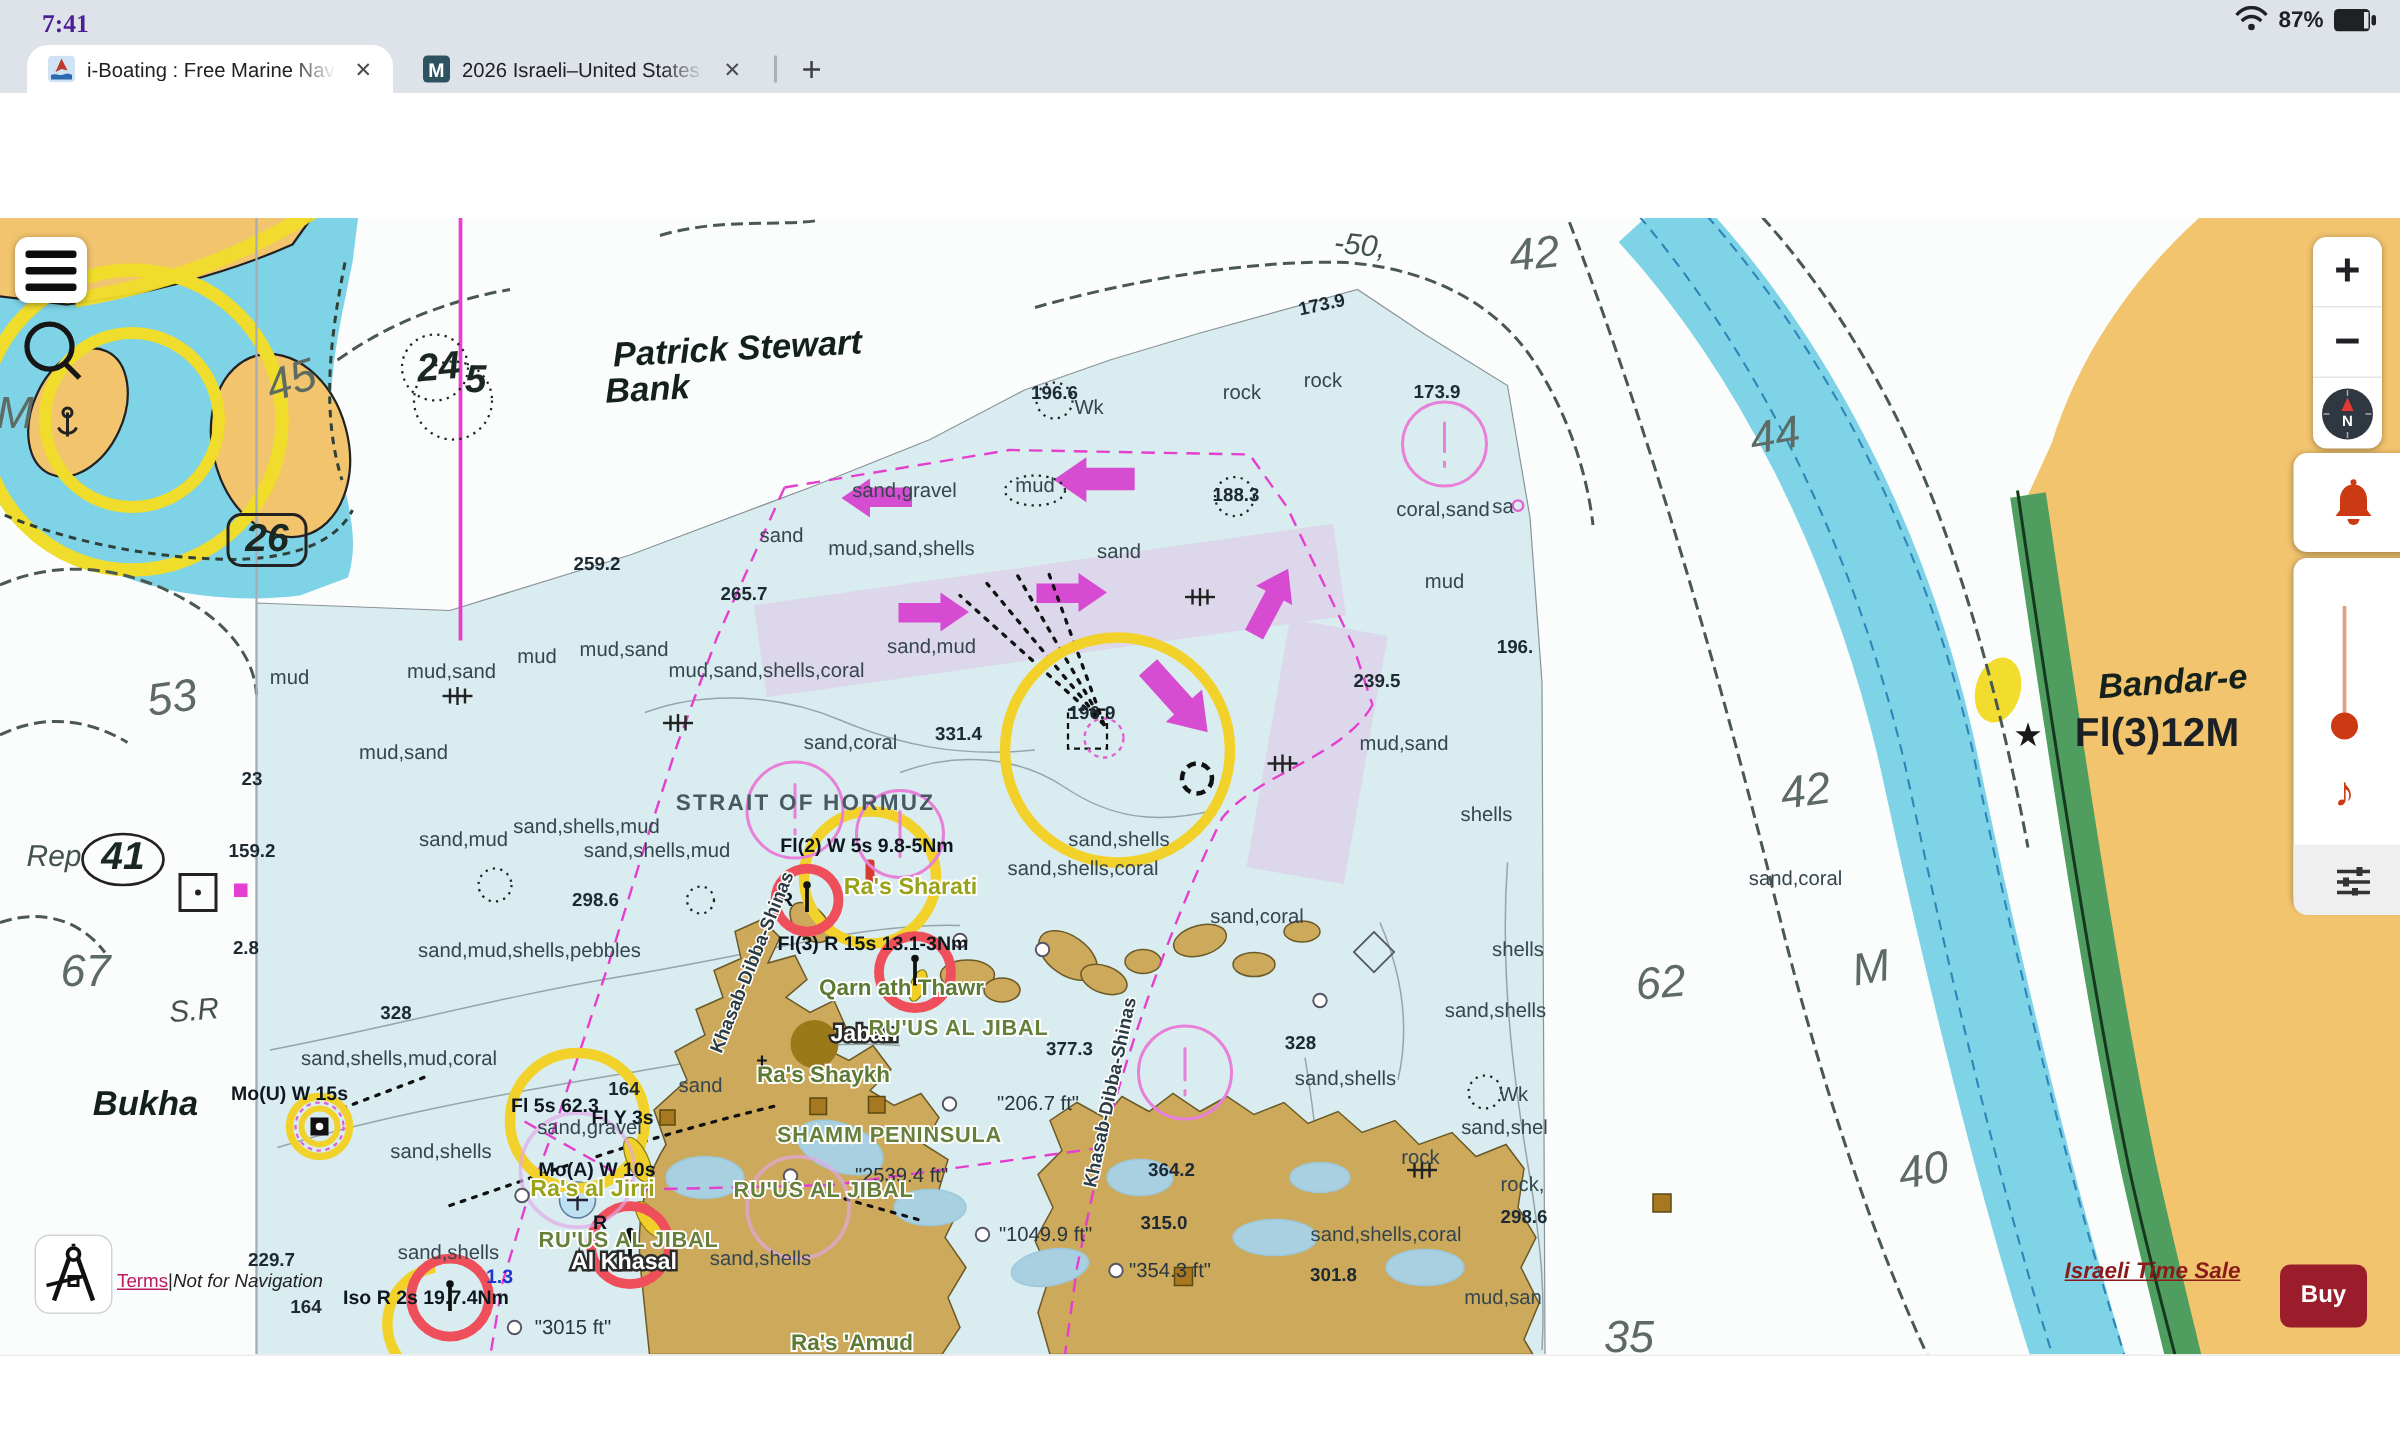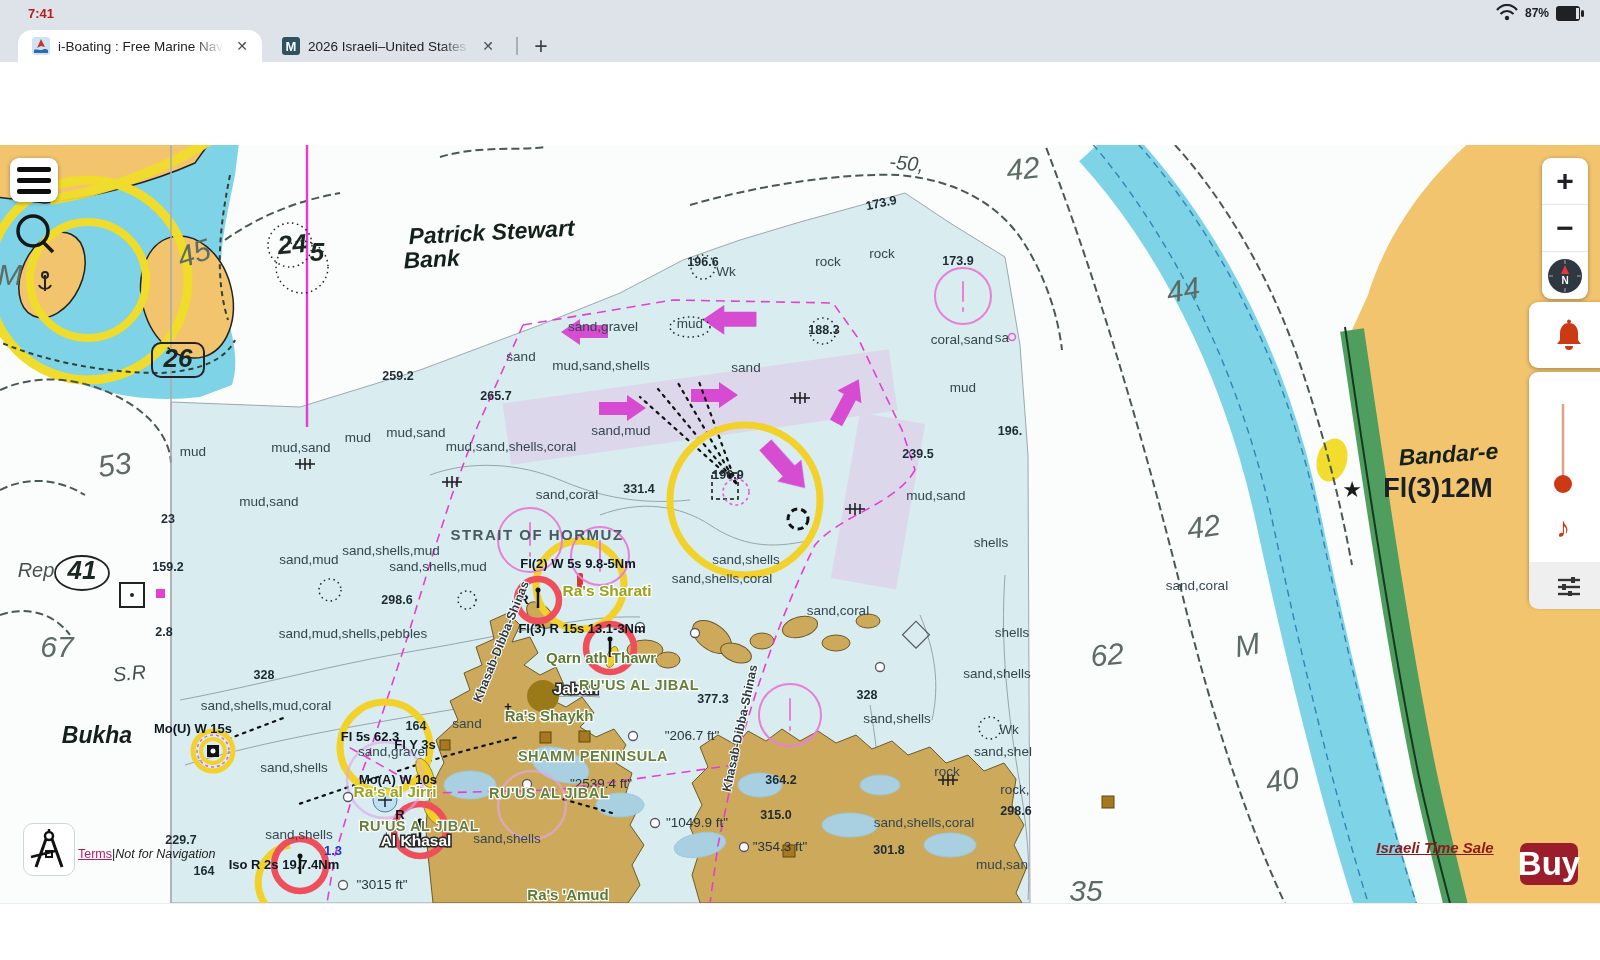--- a/index.html
+++ b/index.html
@@ -1,19 +1,19 @@
 <!DOCTYPE html>
 <html><head>
 <meta charset="utf-8">
 <style>
   * { margin:0; padding:0; box-sizing:border-box; }
   html,body { width:1600px; height:960px; overflow:hidden; font-family:"Liberation Sans",sans-serif; background:#fff; }
   .statusbar { position:absolute; left:0; top:0; width:1600px; height:30px; background:#dee3ea; }
-  .time { position:absolute; left:28px; top:6px; font-size:13px; font-weight:bold; color:#b91c1c; }
-  .statR { position:absolute; right:16px; top:4px; display:flex; align-items:center; gap:7px; color:#202124; font-size:12px; font-weight:bold;}
+  .time { position:absolute; left:28px; top:6px; font-size:17px; font-weight:bold; color:#4c1d95;font-family:Liberation Serif, serif; }
+  .statR { position:absolute; right:16px; top:4px; display:flex; align-items:center; gap:7px; color:#202124; font-size:15px; font-weight:bold;}
   .tabstrip { position:absolute; left:0; top:30px; width:1600px; height:32px; background:#dee3ea; }
   .tab { position:absolute; top:0; height:32px; display:flex; align-items:center; gap:8px; padding:0 10px 0 14px; }
   .tab.active { left:18px; width:244px; background:#fff; border-radius:14px 14px 0 0; }
   .tab.inactive { left:268px; width:240px; }
   .tabtitle { font-size:13.5px; color:#202124; white-space:nowrap; overflow:hidden; max-width:170px;
     -webkit-mask-image:linear-gradient(90deg,#000 82%,transparent); mask-image:linear-gradient(90deg,#000 82%,transparent); }
   .tabx { font-size:14px; color:#4a4d51; cursor:default; padding:2px 4px;}
   .fav1 { width:18px; height:18px; border-radius:3px; overflow:hidden; flex:none;}
   .fav2 { width:18px; height:18px; border-radius:3px; background:#2e5360; color:#fff; font-size:13px; font-weight:bold; display:flex; align-items:center; justify-content:center; flex:none;}
   .tabdiv { position:absolute; left:516px; top:7px; width:2px; height:18px; background:#aab0b8; }
@@ -40,21 +40,21 @@
   .wh    { font-size:15.5px; font-weight:bold; fill:#ffffff; stroke:#2a2a2a; stroke-width:3.2px; paint-order:stroke; }
   .strait{ font-size:15px; font-weight:600; letter-spacing:1.5px; fill:#475a62; }
   .kds   { font-size:12.5px; font-weight:600; fill:#2c3c44; stroke:#ffffff; stroke-width:2px; paint-order:stroke; }
   .big-name{ font-size:23px; font-style:italic; font-weight:bold; fill:#14201a; font-family:"DejaVu Serif",serif; }
   .blue  { font-size:13px; font-weight:bold; fill:#1f35cf; }
   .ovl { position:absolute; }
   .panel { background:#fff; border-radius:9px; box-shadow:0 1px 4px rgba(0,0,0,.35); }
   .zbtn { width:46px; height:47px; display:flex; align-items:center; justify-content:center; font-size:30px; font-weight:bold; color:#202124; }
   .hamb { left:10px; top:13px; width:48px; height:44px; display:flex; flex-direction:column; gap:6px; align-items:center; justify-content:center; }
   .hamb div { width:34px; height:5px; background:#0d0d0d; border-radius:2px; }
-  .buybtn { position:absolute; left:1520px; top:698px; width:58px; height:42px; background:#9b1d2c; border-radius:7px; color:#fff; font-size:33px; font-weight:bold; display:flex; align-items:center; justify-content:center; }
+  .buybtn { position:absolute; left:1520px; top:698px; width:58px; height:42px; background:#9b1d2c; border-radius:7px; color:#fff; font-size:16px; font-weight:bold; display:flex; align-items:center; justify-content:center; }
   .sale { position:absolute; left:1360px; top:694px; width:150px; text-align:center; font-size:15px; font-weight:bold; font-style:italic; color:#8b1a1a; text-decoration:underline; }
   .termsbox { position:absolute; left:23px; top:678px; width:52px; height:53px; background:#fff; border:1px solid #cfd4d8; border-radius:10px; display:flex; align-items:center; justify-content:center; }
   .termsline { position:absolute; left:78px; top:702px; font-size:12.5px; color:#222; white-space:nowrap; }
   .termsline a { color:#be185d; }
   .navbar { position:absolute; left:0; top:903px; width:1600px; height:57px; background:#fff; border-top:1px solid #ececec; }
 </style>
 </head>
 <body>
 
 <div class="statusbar">

